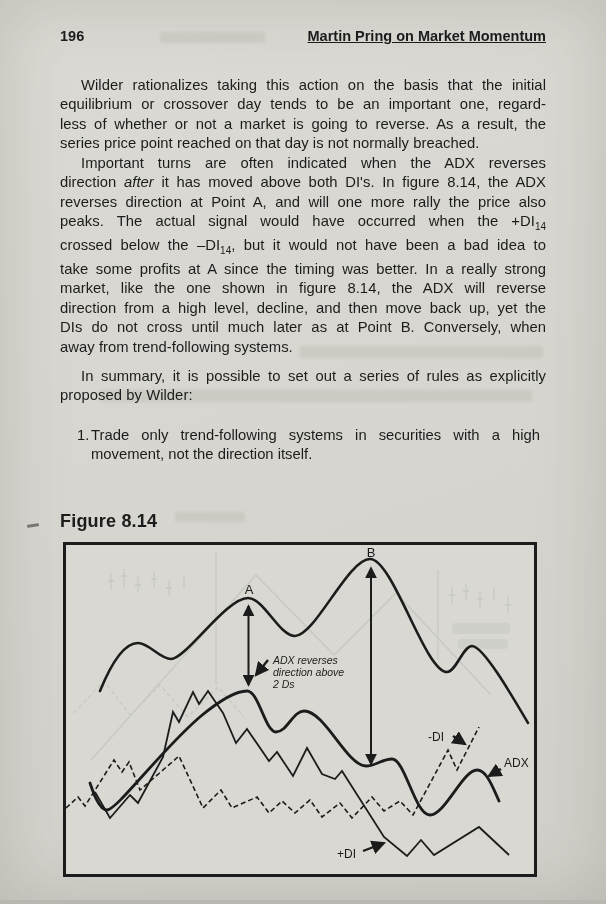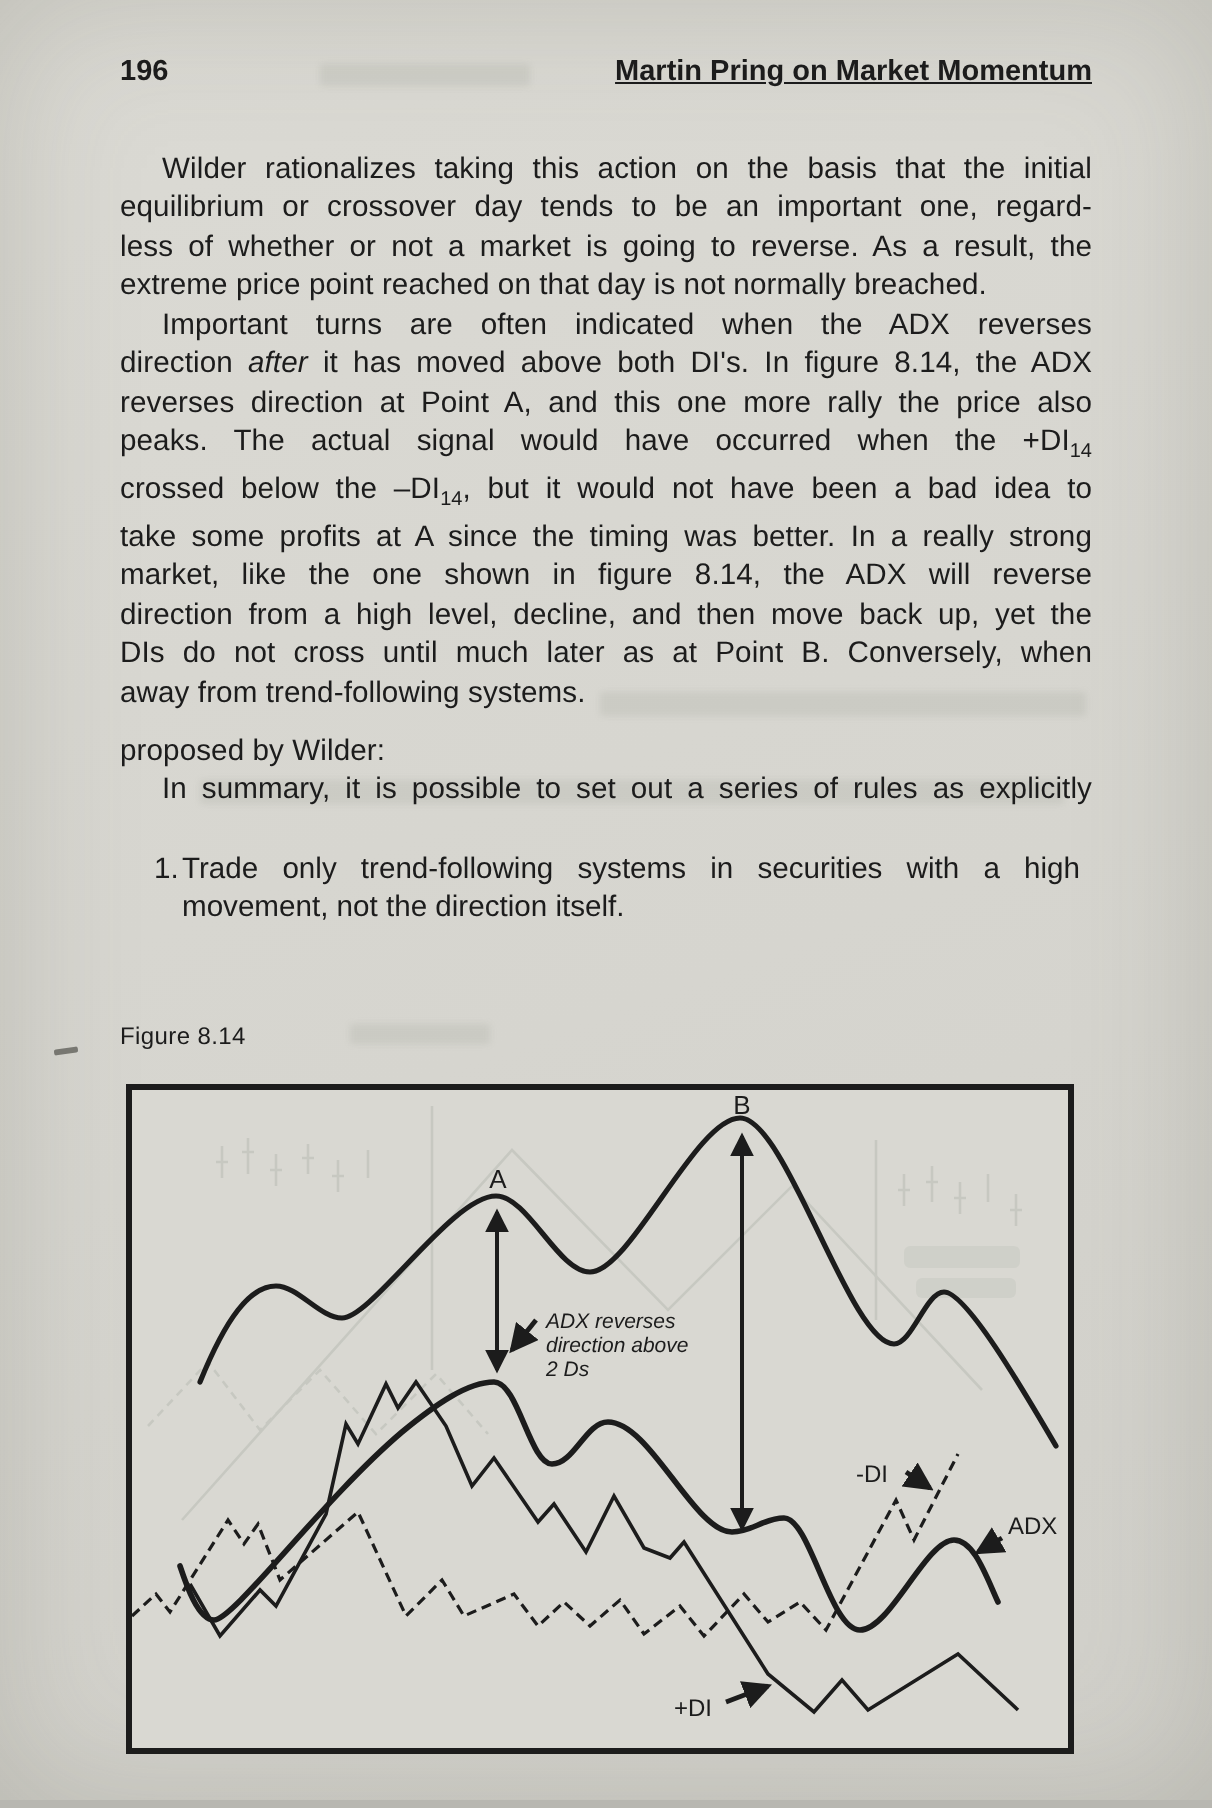--- a/index.html
+++ b/index.html
@@ -14,21 +14,21 @@
   .hdr .pgnum{position:absolute;left:0;top:0;}
   .hdr .runhead{position:absolute;right:0;top:0;text-decoration:underline;}
   .tblock{position:absolute;left:60px;width:486px;font-size:14.8px;line-height:19.4px;letter-spacing:.05px;}
   .tline{white-space:nowrap;text-align:justify;text-align-last:justify;}
   .tline.tlast{text-align-last:left;}
   .tline.tindent{text-indent:21px;}
   sub{font-size:10px;vertical-align:-0.35em;letter-spacing:0;}
   .listwrap{position:absolute;left:77px;top:426px;width:463px;font-size:14.8px;line-height:19.4px;}
   .listmark{position:absolute;left:0;top:0;}
   .listlines{position:absolute;left:14px;top:0;width:449px;}
-  .figcap{position:absolute;left:60px;top:511px;font-size:12px;font-weight:400;letter-spacing:.2px;}
+  .figcap{position:absolute;left:60px;top:511px;font-size:18px;font-weight:700;letter-spacing:.2px;}
   .figbox{
     position:absolute;left:63px;top:542px;width:474px;height:335px;
     border:3px solid #1c1c1c;background:#d9d8d2;box-sizing:border-box;
   }
   .figbox svg{display:block;width:468px;height:329px;}
   .ghostbar{position:absolute;background:rgba(120,130,118,.13);filter:blur(1.5px);border-radius:2px;}
   .marginmark{position:absolute;left:27px;top:524px;width:12px;height:3px;background:rgba(45,45,40,.55);transform:rotate(-8deg);border-radius:1px;}
   svg text{font-family:"Liberation Sans",sans-serif;fill:#1c1c1c;}
 </style>
 </head>
@@ -44,37 +44,37 @@
   <div class="ghostbar" style="left:160px;top:32px;width:105px;height:11px;"></div>
   <div class="ghostbar" style="left:300px;top:346px;width:243px;height:12px;"></div>
   <div class="ghostbar" style="left:100px;top:390px;width:432px;height:12px;"></div>
   <div class="ghostbar" style="left:175px;top:512px;width:70px;height:10px;"></div>
   <div class="marginmark"></div>
 
   <div class="tblock" style="top:76px;">
       <div class="tline tindent"><span>Wilder rationalizes taking this action on the basis that the initial</span></div>
       <div class="tline"><span>equilibrium or crossover day tends to be an important one, regard-</span></div>
       <div class="tline"><span>less of whether or not a market is going to reverse. As a result, the</span></div>
-      <div class="tline tlast"><span>extreme price point reached on that day is not normally breached.</span></div>
+      <div class="tline tlast"><span>series price point reached on that day is not normally breached.</span></div>
     </div>
   <div class="tblock" style="top:154px;">
       <div class="tline tindent"><span>Important turns are often indicated when the ADX reverses</span></div>
       <div class="tline"><span>direction </span><i>after</i><span> it has moved above both DI's. In figure 8.14, the ADX</span></div>
-      <div class="tline"><span>reverses direction at Point A, and this one more rally the price also</span></div>
+      <div class="tline"><span>reverses direction at Point A, and will one more rally the price also</span></div>
       <div class="tline"><span>peaks. The actual signal would have occurred when the +DI</span><sub>14</sub></div>
       <div class="tline"><span>crossed below the –DI</span><sub>14</sub><span>, but it would not have been a bad idea to</span></div>
       <div class="tline"><span>take some profits at A since the timing was better. In a really strong</span></div>
       <div class="tline"><span>market, like the one shown in figure 8.14, the ADX will reverse</span></div>
       <div class="tline"><span>direction from a high level, decline, and then move back up, yet the</span></div>
       <div class="tline"><span>DIs do not cross until much later as at Point B. Conversely, when</span></div>
       <div class="tline tlast"><span>away from trend-following systems.</span></div>
     </div>
   <div class="tblock" style="top:367px;">
+      <div class="tline tindent"><span>In summary, it is possible to set out a series of rules as explicitly</span></div>
       <div class="tline tlast"><span>proposed by Wilder:</span></div>
-      <div class="tline tindent"><span>In summary, it is possible to set out a series of rules as explicitly</span></div>
     </div>
 
   <div class="listwrap">
     <span class="listmark">1.</span>
     <div class="listlines">
         <div class="tline"><span>Trade only trend-following systems in securities with a high</span></div>
         <div class="tline tlast"><span>movement, not the direction itself.</span></div>
       </div>
   </div>
 

